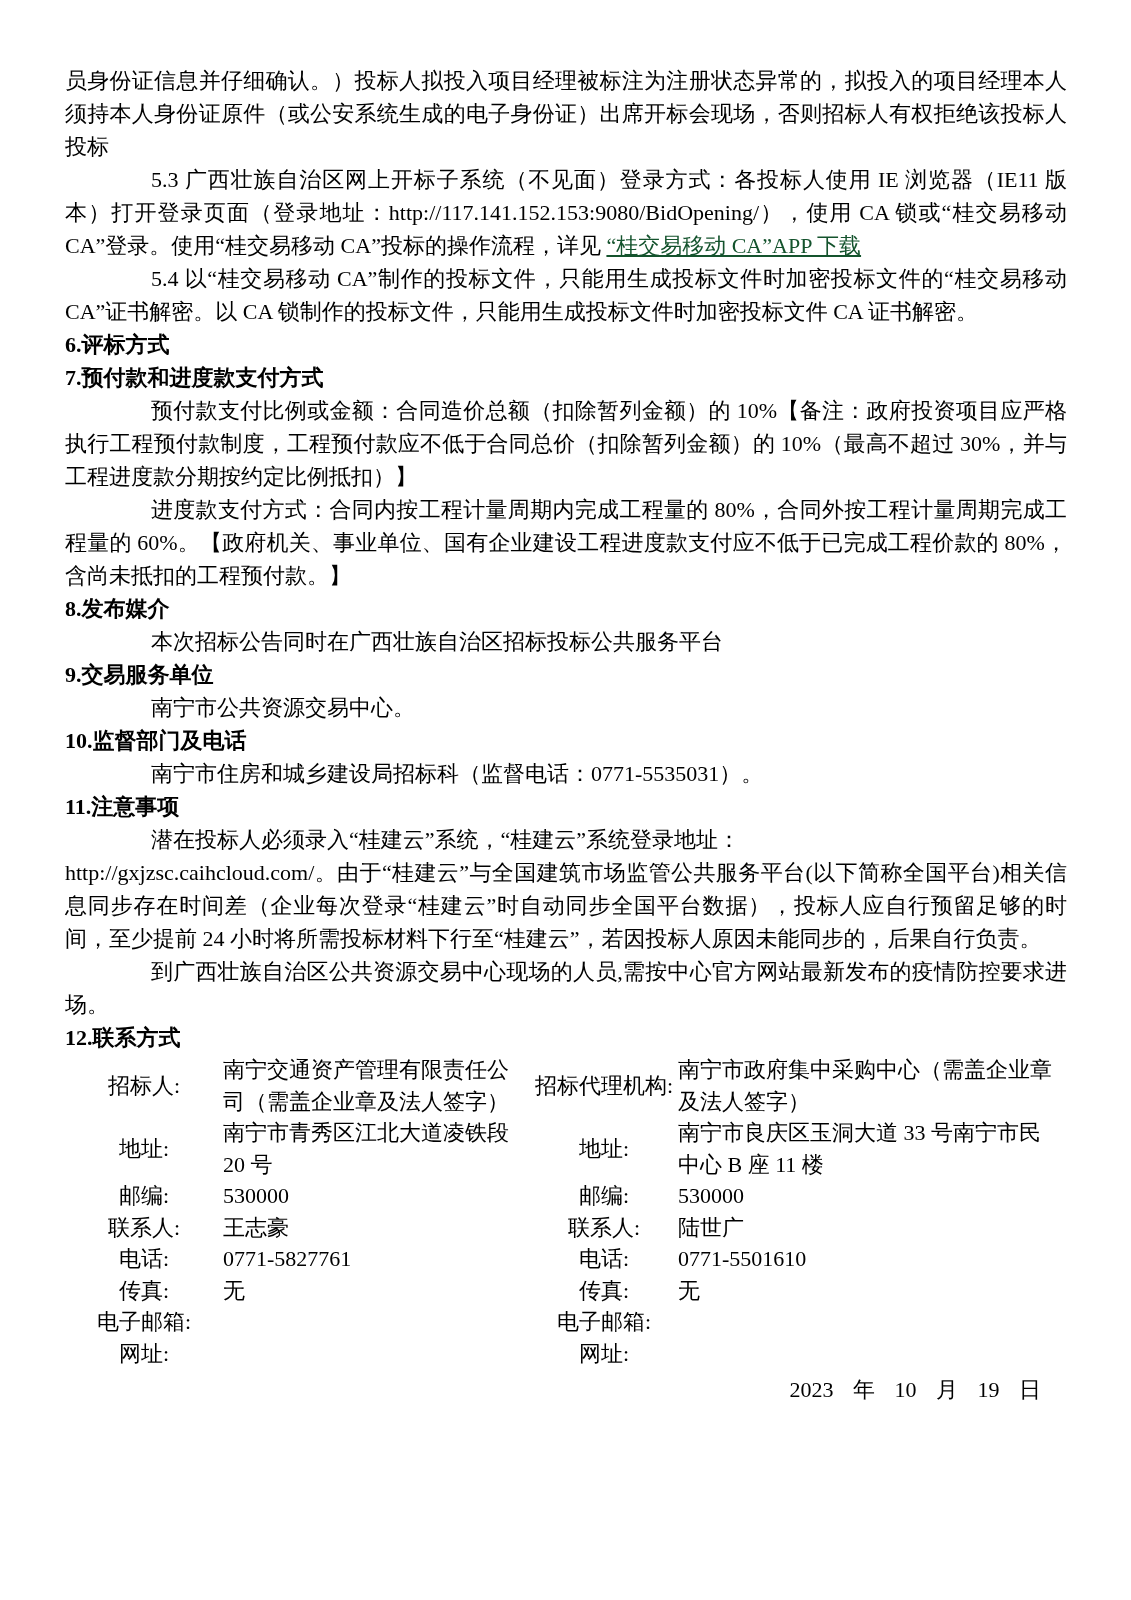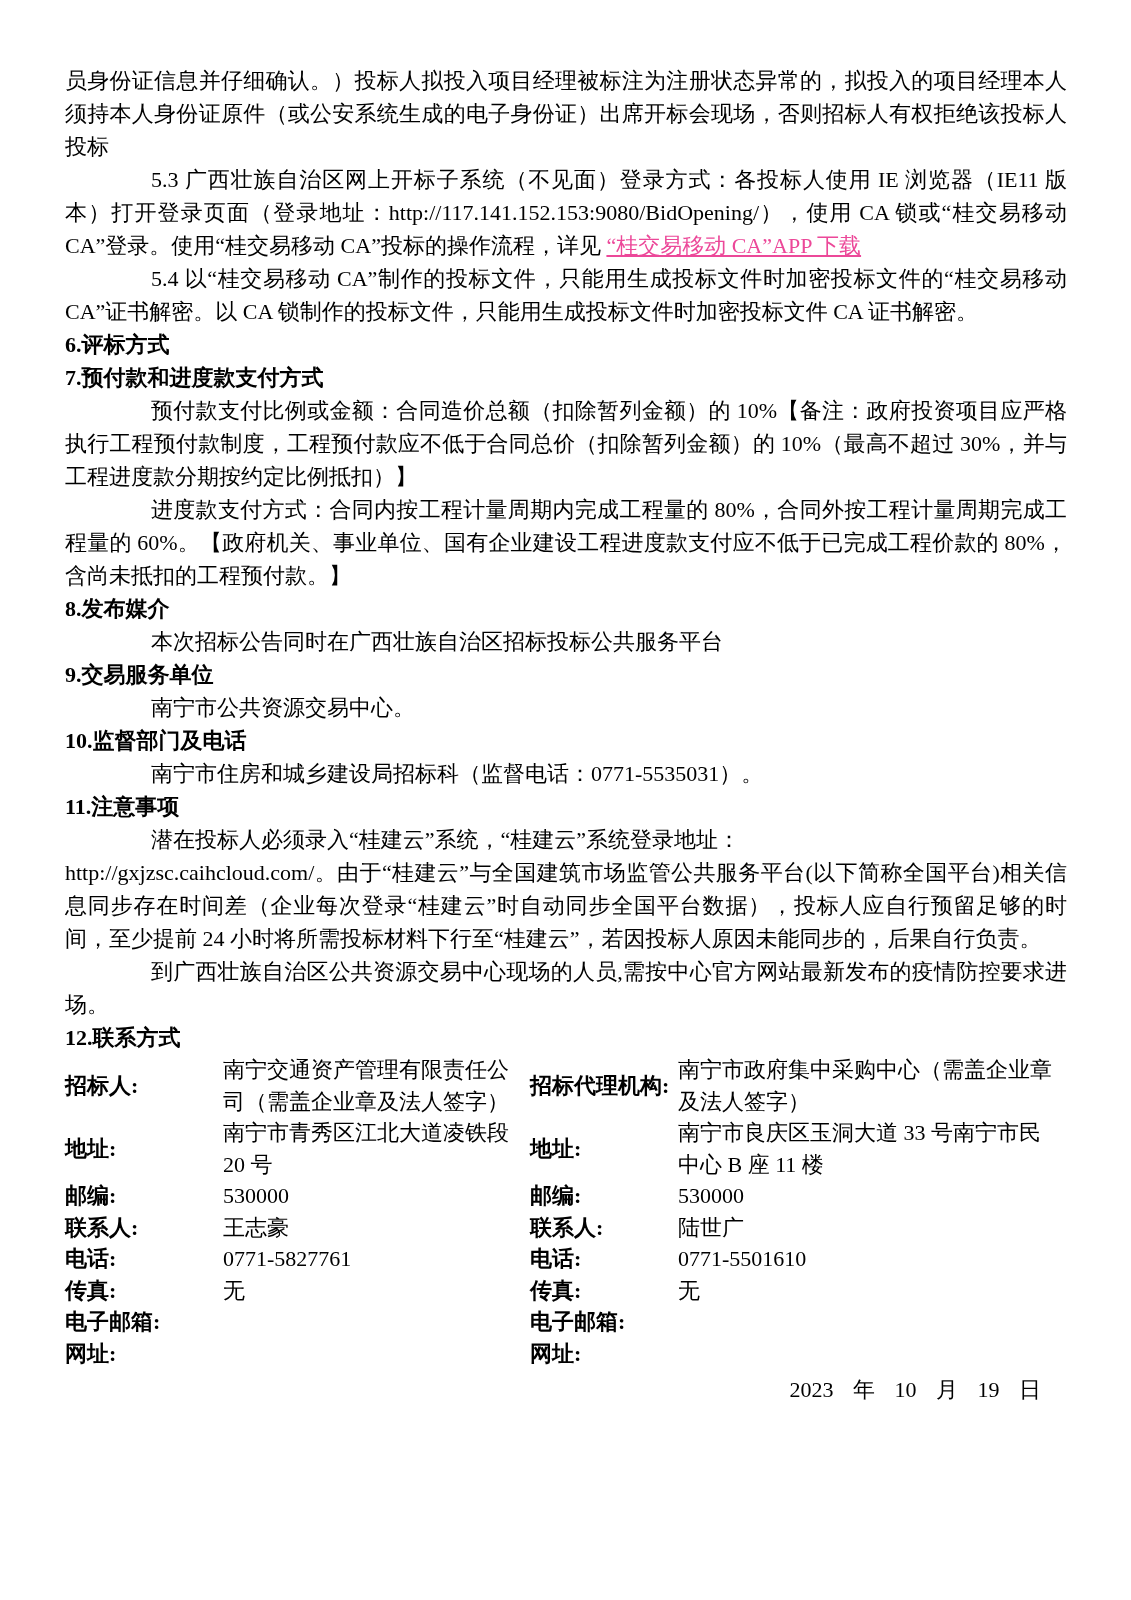--- a/index.html
+++ b/index.html
@@ -13,26 +13,26 @@
     font-family: "Liberation Serif", "DejaVu Serif", serif;
     font-size: 22px;
     line-height: 31.5px;
     color: #000000;
     overflow: hidden;
   }
   p, h2 { margin: 0; padding: 0; font-size: 22px; line-height: 33px; }
   p { text-align: justify; }
   h2 { font-weight: bold; text-align: left; }
   .ind { text-indent: 86px; }
-  .doc-link { color: #ec4899; text-decoration: underline; cursor: pointer; }
+  .doc-link { color: #14532d; text-decoration: underline; cursor: pointer; }
   .contact { display: flex; }
   .ccol-left  { width: 465px; flex: none; }
   .ccol-right { flex: 1; }
   .crow { display: flex; align-items: center; }
-  .clabel { flex: none; text-align: left; white-space: nowrap; font-weight: bold; }
+  .clabel { flex: none; text-align: center; white-space: nowrap; }
   .cvalue { flex: none; text-align: left; }
   .ccol-left  .clabel { width: 158px; }
   .ccol-left  .cvalue { width: 300px; }
   .ccol-right .clabel { width: 148px; }
   .ccol-right .cvalue { width: 378px; }
   .date { text-align: right; padding-right: 26px; word-spacing: 14px; margin-top: 4px; }
 </style>
 </head>
 <body>
 

